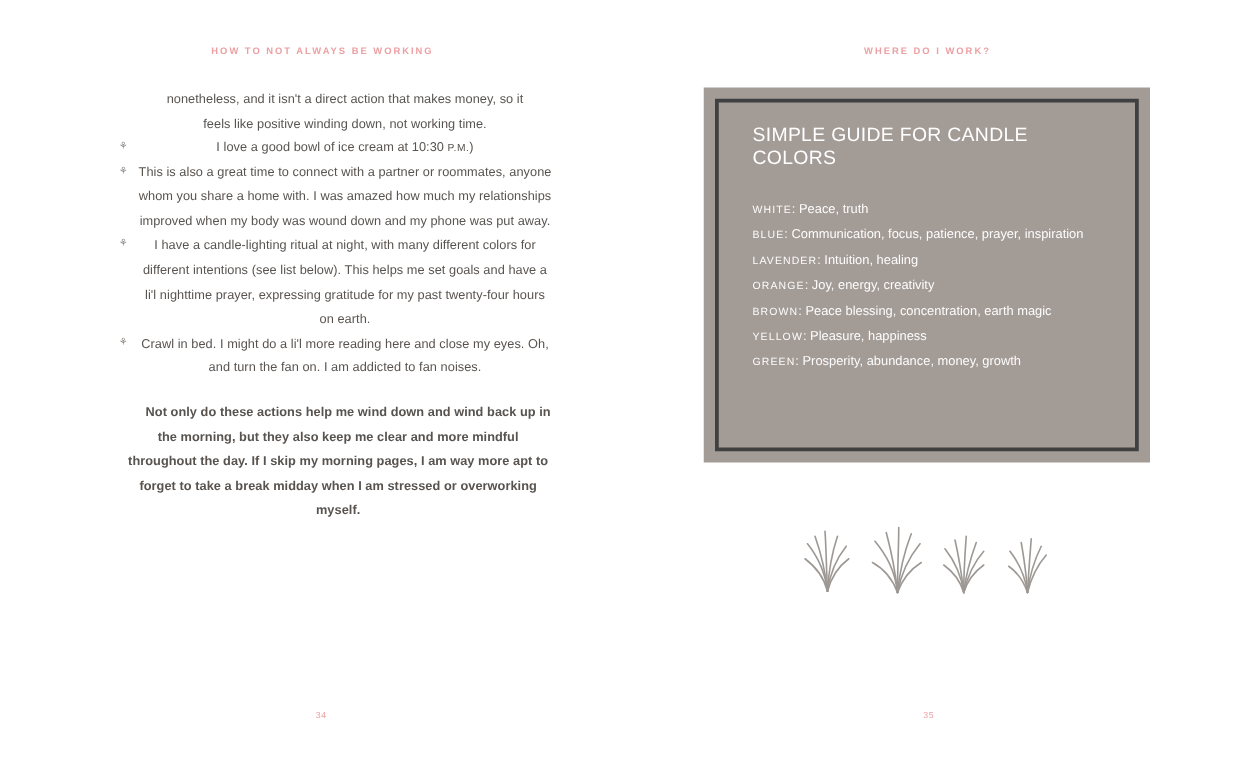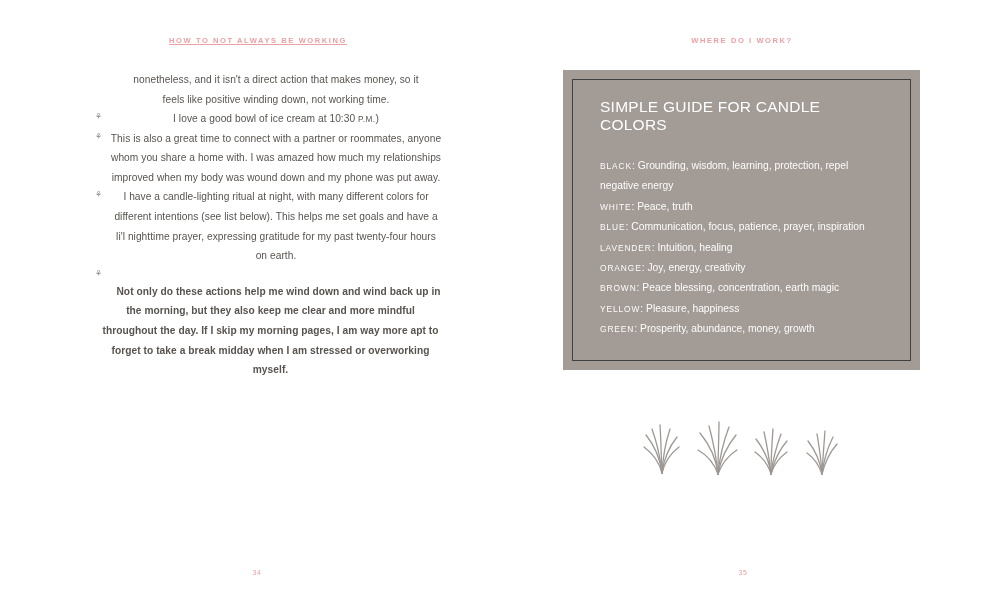--- a/index.html
+++ b/index.html
@@ -32,21 +32,21 @@
     position: absolute;
     top: 36px;
     width: 100%;
     text-align: center;
     font-size: 7.5px;
     letter-spacing: 1.6px;
     font-weight: bold;
     color: #eca0a3;
     text-transform: uppercase;
   }
-  .page-left .running-head { left: 8px; text-decoration: underline; }
+  .page-left .running-head { left: 8px; }
   .page-right .running-head { left: -8px; }
 
   
   .folio {
     position: absolute;
     bottom: 32px;
     width: 100%;
     text-align: center;
     font-size: 7px;
     letter-spacing: 0.5px;
@@ -105,21 +105,21 @@
     position: absolute;
     left: 63px;
     top: 70px;
     width: 357px;
     height: 300px;
     background: #a39b96;
     box-sizing: border-box;
     padding: 9px;
   }
   .guide-inner {
-    border: 1px solid #404040;
+    border: 3px solid #404040;
     width: 100%;
     height: 100%;
     box-sizing: border-box;
     padding: 18px 24px 10px 27px;
   }
   .guide-title {
     color: #ffffff;
     font-size: 15.5px;
     letter-spacing: 0.25px;
     font-weight: 400;
@@ -175,20 +175,21 @@
         <li>
           <span class="bullet-mark">⚘</span>
           <span>This is also a great time to connect with a partner or roommates, anyone whom you share a home with. I was amazed how much my relationships improved when my body was wound down and my phone was put away.</span>
         </li>
         <li>
           <span class="bullet-mark">⚘</span>
           <span>I have a candle-lighting ritual at night, with many different colors for different intentions (see list below). This helps me set goals and have a li'l nighttime prayer, expressing gratitude for my past twenty-four hours on earth.</span>
         </li>
         <li>
           <span class="bullet-mark">⚘</span>
+          <span>Crawl in bed. I might do a li'l more reading here and close my eyes. Oh, and turn the fan on. I am addicted to fan noises.</span>
         </li>
       </ul>
 
       <div class="closing-para">
         <p>Not only do these actions help me wind down and wind back up in the morning, but they also keep me clear and more mindful throughout the day. If I skip my morning pages, I am way more apt to forget to take a break midday when I am stressed or overworking myself.</p>
       </div>
 
     </div>
 
     <div class="folio">34</div>
@@ -196,23 +197,20 @@
 
   <div class="page page-right">
 
     <div class="running-head">Where Do I Work?</div>
 
     <div class="guide-box">
       <div class="guide-inner">
         <h2 class="guide-title">SIMPLE GUIDE FOR CANDLE COLORS</h2>
 
         <ul class="guide-list">
-          <li>
-            <span class="color-name">BLACK</span><span>: </span><span>Grounding, wisdom, learning, protection, repel negative energy</span>
-          </li>
           <li>
             <span class="color-name">WHITE</span><span>: </span><span>Peace, truth</span>
           </li>
           <li>
             <span class="color-name">BLUE</span><span>: </span><span>Communication, focus, patience, prayer, inspiration</span>
           </li>
           <li>
             <span class="color-name">LAVENDER</span><span>: </span><span>Intuition, healing</span>
           </li>
           <li>

